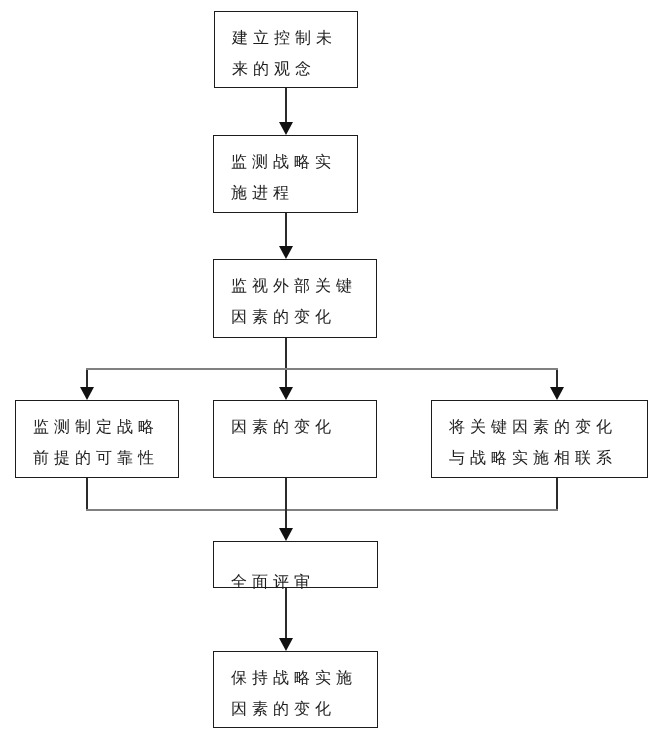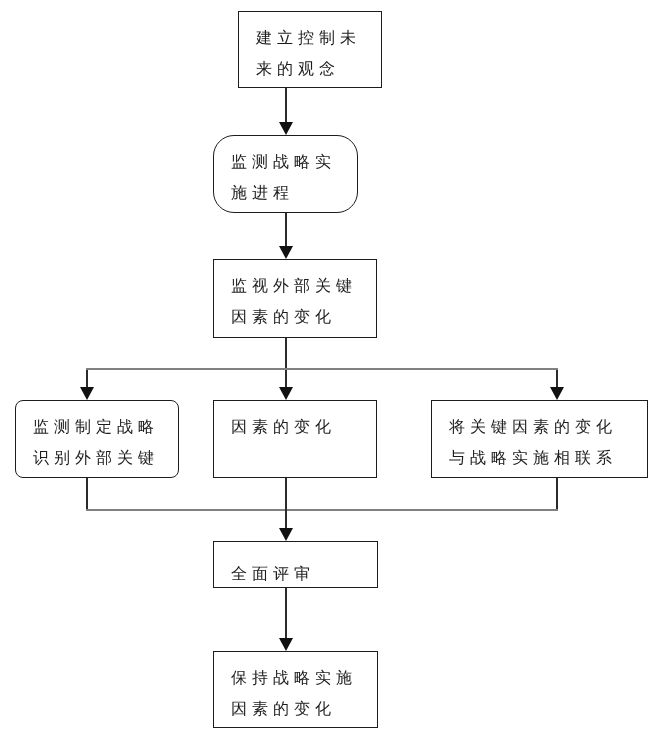--- a/index.html
+++ b/index.html
@@ -16,27 +16,27 @@
     box-sizing: border-box;
     background: #ffffff;
     border: 1px solid #1c1c1c;
     color: #1c1c1c;
     font-size: 16px;
     letter-spacing: 5px;
     line-height: 31px;
     padding: 10px 0 0 17px;
   }
   .nline { white-space: nowrap; }
-  .n1 { left: 214px; top: 11px;  width: 144px; height: 77px; margin-left: 24px; }
-  .n2 { left: 213px; top: 135px; width: 145px; height: 78px; border-radius: 21px; }
+  .n1 { left: 214px; top: 11px;  width: 144px; height: 77px; }
+  .n2 { left: 213px; top: 135px; width: 145px; height: 78px; }
   .n3 { left: 213px; top: 259px; width: 164px; height: 79px; }
-  .n4 { left: 15px;  top: 400px; width: 164px; height: 78px; border-radius: 8px; }
+  .n4 { left: 15px;  top: 400px; width: 164px; height: 78px; }
   .n5 { left: 213px; top: 400px; width: 164px; height: 78px; }
   .n6 { left: 431px; top: 400px; width: 217px; height: 78px; }
-  .n7 { left: 213px; top: 541px; width: 165px; height: 47px; padding-top: 16px; }
+  .n7 { left: 213px; top: 541px; width: 165px; height: 47px; padding-top: 24px; }
   .n8 { left: 213px; top: 651px; width: 165px; height: 77px; }
 
   .cline { position: absolute; background: #2b2b2b; }
   .cline.v { width: 2px; }
   .cline.h { height: 2px; background: #808080; }
   .arrow {
     position: absolute;
     width: 0; height: 0;
     border-left: 7px solid transparent;
     border-right: 7px solid transparent;
@@ -80,21 +80,21 @@
     <div class="nline">施进程</div>
   </div>
 
   <div class="node n3">
     <div class="nline">监视外部关键</div>
     <div class="nline">因素的变化</div>
   </div>
 
   <div class="node n4">
     <div class="nline">监测制定战略</div>
-    <div class="nline">识别外部关键</div>
+    <div class="nline">前提的可靠性</div>
   </div>
 
   <div class="node n5">
     <div class="nline">因素的变化</div>
   </div>
 
   <div class="node n6">
     <div class="nline">将关键因素的变化</div>
     <div class="nline">与战略实施相联系</div>
   </div>

